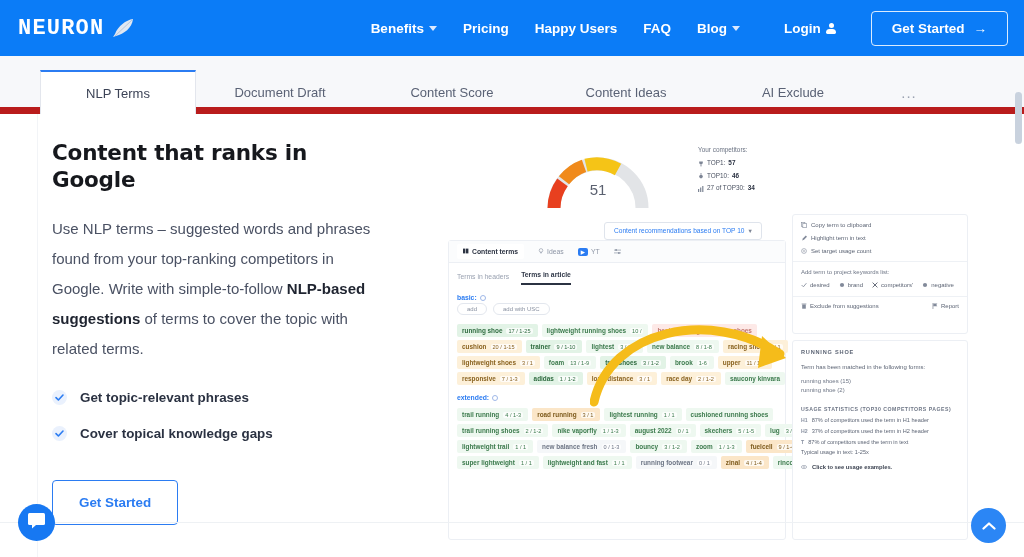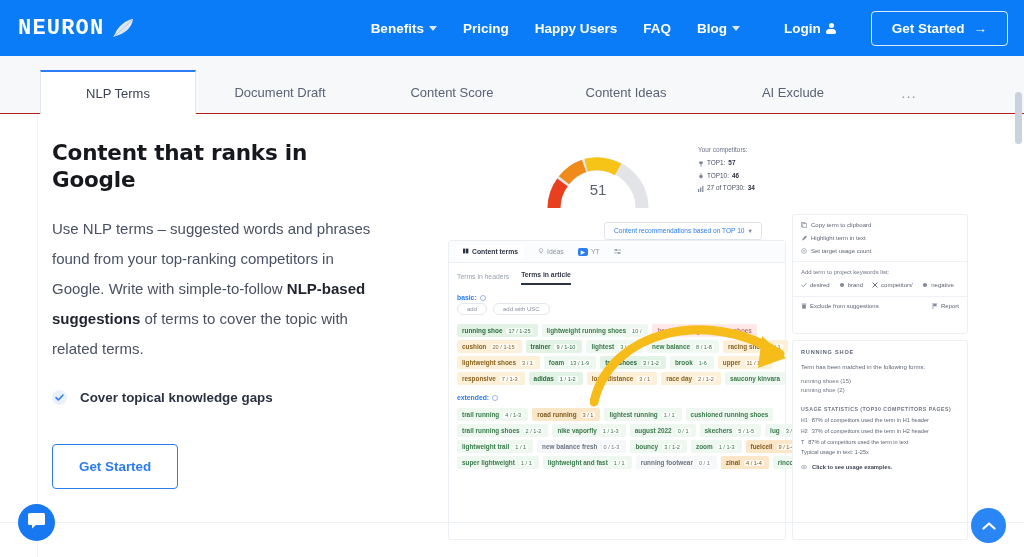--- a/index.html
+++ b/index.html
@@ -42,21 +42,21 @@
   .btn-started {
     border:1.5px solid rgba(255,255,255,.85); border-radius:4px;
     color:#fff; font-size:13.5px; font-weight:700;
     padding:9px 20px; display:flex; align-items:center; gap:9px;
     margin-left:8px; cursor:pointer; background:transparent;
   }
 
   
   .tabbar {
     position:absolute; top:56px; left:0; width:1024px; height:58px;
-    background:#f7f8fa; border-bottom:1px solid #b91c1c;
+    background:#f7f8fa; border-bottom:7px solid #b91c1c;
   }
   .tabs {
     position:absolute; left:40px; top:14px; width:940px; height:44px;
     display:flex; align-items:stretch;
   }
   .tab {
     flex:0 0 auto; display:flex; align-items:center; justify-content:center;
     font-size:13px; color:#5a6275; cursor:pointer; background:transparent;
     height:44px; position:relative;
   }
@@ -277,20 +277,29 @@
 
   <div class="hairline2"></div>
 
   <div class="left-col">
     <h1 class="headline">Content that ranks in Google</h1>
     <p class="lede">
       <span>Use NLP terms – suggested words and phrases found from your top-ranking competitors in Google. Write with simple-to-follow </span><b>NLP-based suggestions</b><span> of terms to cover the topic with related terms.</span>
     </p>
 
     <ul class="checks">
+      <li>
+        <span class="tick">
+          <svg width="15" height="15" viewBox="0 0 15 15">
+            <circle cx="7.5" cy="7.5" r="7.5" fill="#eaf1fd"></circle>
+            <path d="M4 7.6 L6.4 10 L11 5" stroke="#2b7cf2" stroke-width="1.6" fill="none" stroke-linecap="round" stroke-linejoin="round"></path>
+          </svg>
+        </span>
+        <span>Get topic-relevant phrases</span>
+      </li>
       <li>
         <span class="tick">
           <svg width="15" height="15" viewBox="0 0 15 15">
             <circle cx="7.5" cy="7.5" r="7.5" fill="#eaf1fd"></circle>
             <path d="M4 7.6 L6.4 10 L11 5" stroke="#2b7cf2" stroke-width="1.6" fill="none" stroke-linecap="round" stroke-linejoin="round"></path>
           </svg>
         </span>
         <span>Cover topical knowledge gaps</span>
       </li>
     </ul>

